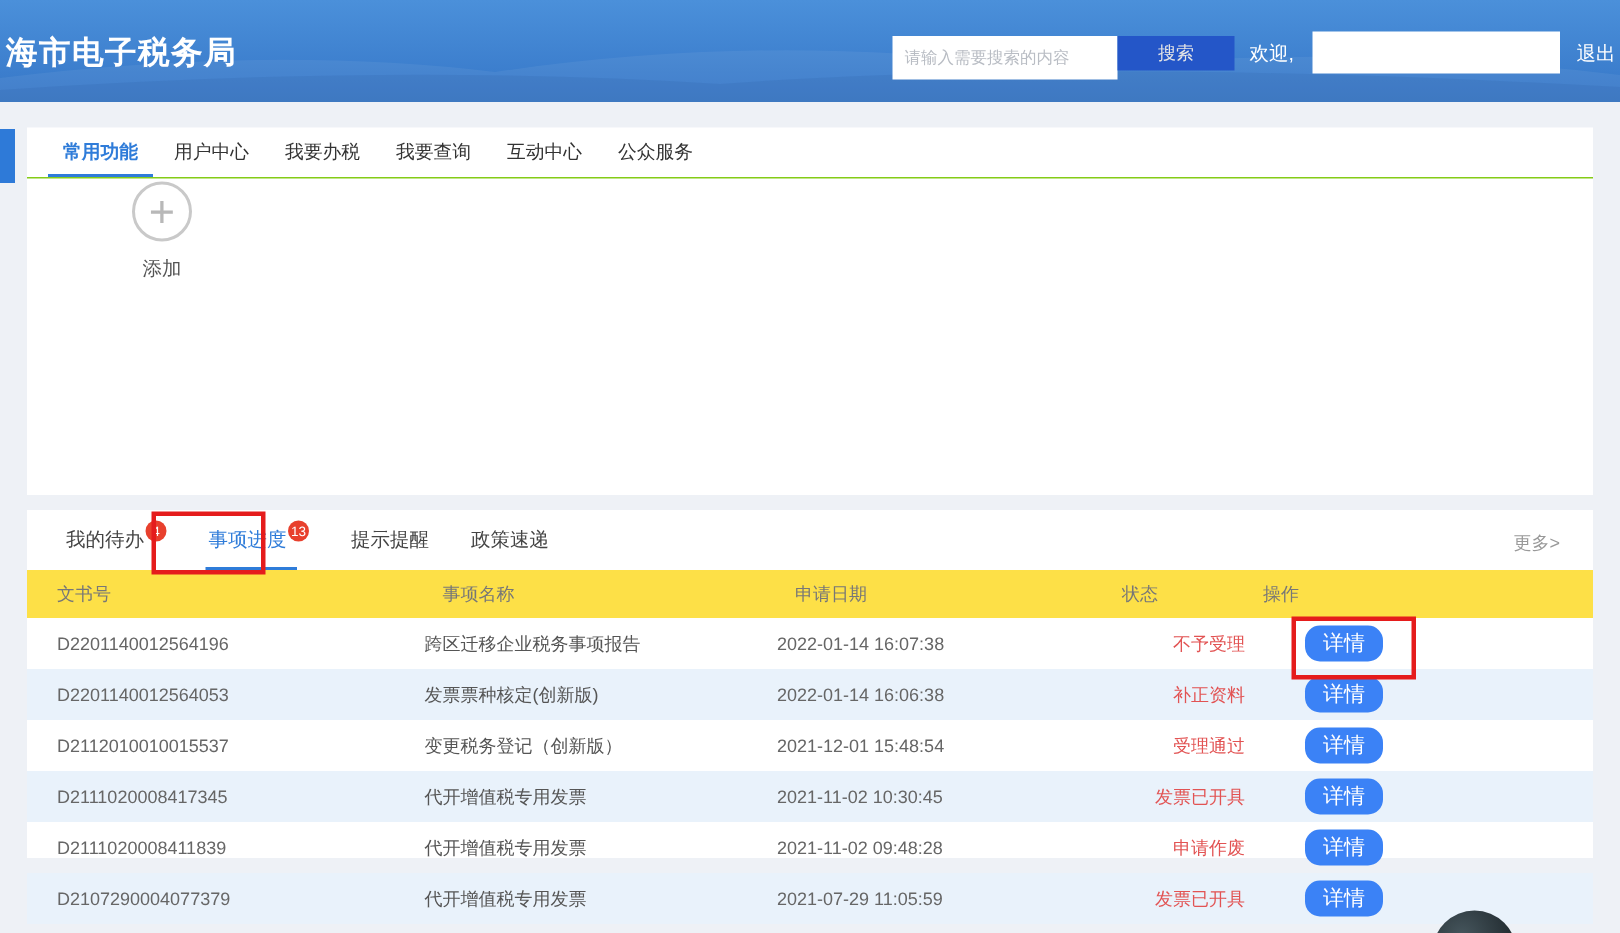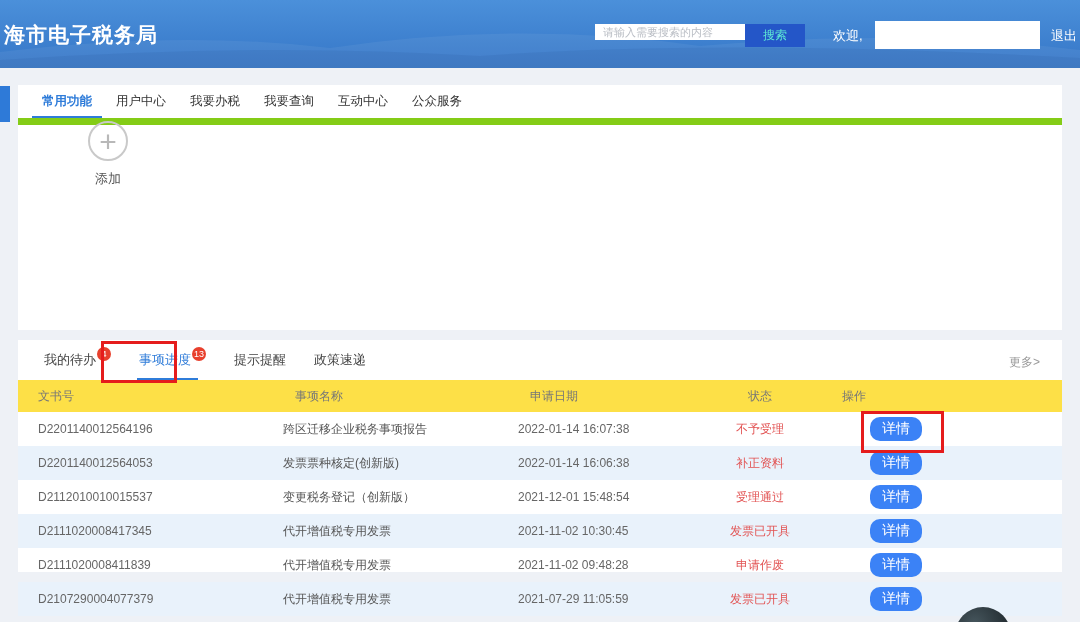--- a/index.html
+++ b/index.html
@@ -15,39 +15,39 @@
     overflow:hidden;
     padding-left:28px;
   }
   .header svg{position:absolute;left:0;bottom:0;}
   .site-title{
     position:absolute;left:4px;top:21px;margin:0;
     font-size:21px;font-weight:bold;color:#ffffff;letter-spacing:1px;
   }
   .search-group{position:absolute;left:595px;top:24px;display:flex;height:23px;}
   .search-input{
-    width:150px;height:16px;border:none;outline:none;background:#ffffff;
+    width:150px;height:29px;border:none;outline:none;background:#ffffff;
     font-size:11px;color:#333;padding:0 8px;box-sizing:border-box;
   }
   .search-input::placeholder{color:#b9bdc4;}
   .search-btn{
-    width:60px;height:23px;border:none;background:#2456c8;color:#5eead4;
+    width:78px;height:23px;border:none;background:#2456c8;color:#e5e5e5;
     font-size:12px;cursor:pointer;
   }
   .welcome{position:absolute;left:833px;top:27px;font-size:13px;color:#ffffff;}
   .username-box{position:absolute;left:875px;top:21px;width:165px;height:28px;background:#ffffff;}
   .logout{position:absolute;left:1051px;top:27px;font-size:13px;color:#ffffff;cursor:pointer;text-decoration:none;}
   
   .edge-tab{position:absolute;left:0;top:86px;width:10px;height:36px;background:#2e7ad8;cursor:pointer;}
   
   .card{position:absolute;left:18px;width:1044px;background:#ffffff;}
   .card-top{top:85px;height:245px;}
   .card-bottom{top:340px;height:232px;}
   
-  .main-tabs{height:33px;border-bottom:7px solid #84cc16;display:flex;padding-left:22px;}
+  .main-tabs{height:33px;border-bottom:1px solid #84cc16;display:flex;padding-left:22px;}
   .main-tab{
     position:relative;font-size:12.5px;color:#333;margin-right:20px;
     height:33px;line-height:33px;padding:0 2px;cursor:pointer;white-space:nowrap;
   }
   .main-tab.active{color:#2f7cd9;font-weight:bold;}
   .main-tab.active::after{
     content:'';position:absolute;left:-8px;right:-8px;bottom:0;height:2px;background:#2f7cd9;
   }
   
   .add-block{position:absolute;left:62px;top:36px;width:56px;text-align:center;cursor:pointer;}
@@ -73,21 +73,21 @@
   .thead,.tr{
     display:grid;grid-template-columns:245px 235px 172px 140px 1fr;
     align-items:center;padding-left:20px;font-size:12px;
   }
   .thead{height:32px;background:#fde047;color:#777;}
   .th.c1,.th.c2,.th.c4{padding-left:12px;}
   .th.c3{text-align:center;padding-left:0;}
   .tr{height:34px;color:#666;}
   .tr.alt{background:#e9f2fb;}
   .td.name{color:#555;}
-  .td.status{text-align:center;}
+  .td.status{text-align:right;}
   .td.action{padding-left:40px;}
   .detail-btn{
     background:#3b82f6;color:#fff;border:none;border-radius:10px;
     font-size:14px;padding:3px 12px;cursor:pointer;
   }
   
   .anno{position:absolute;border:3px solid #e51c1c;background:transparent;pointer-events:none;}
   .anno-tab{left:101px;top:341px;width:70px;height:36px;}
   .anno-detail{left:861px;top:411px;width:77px;height:36px;}
   

